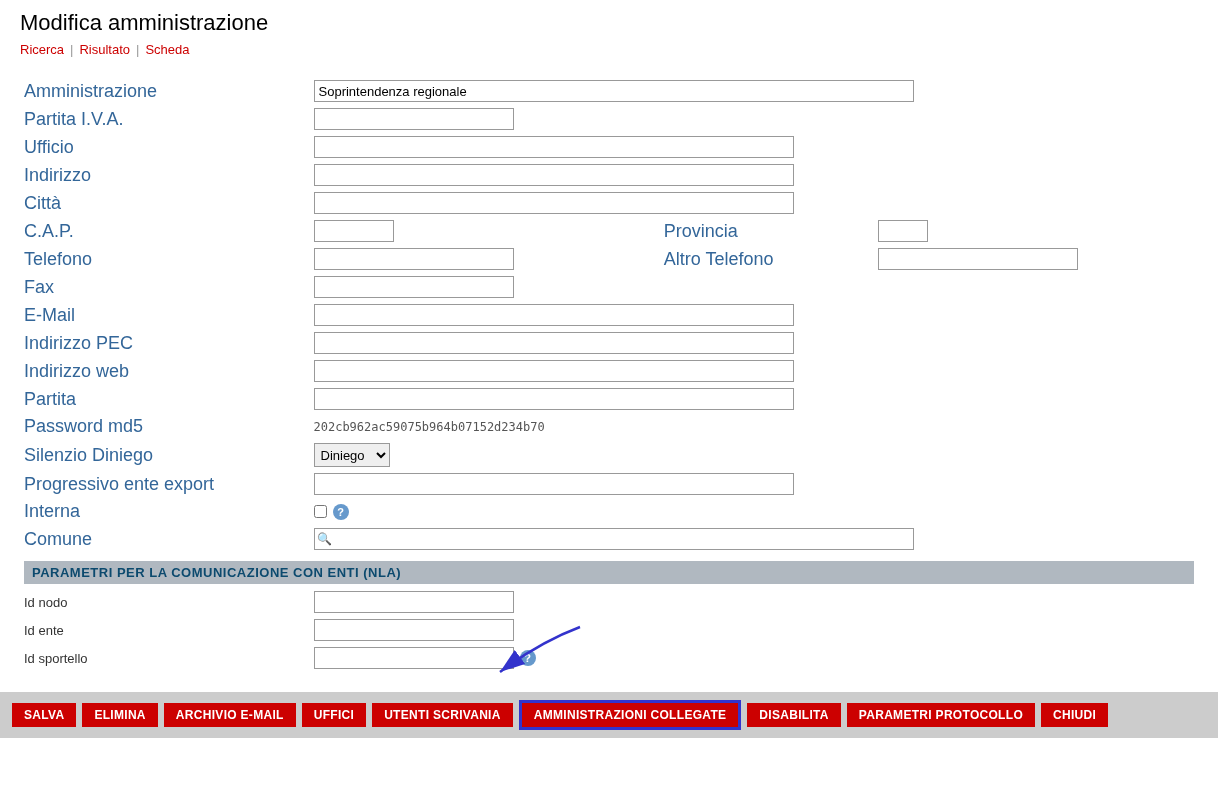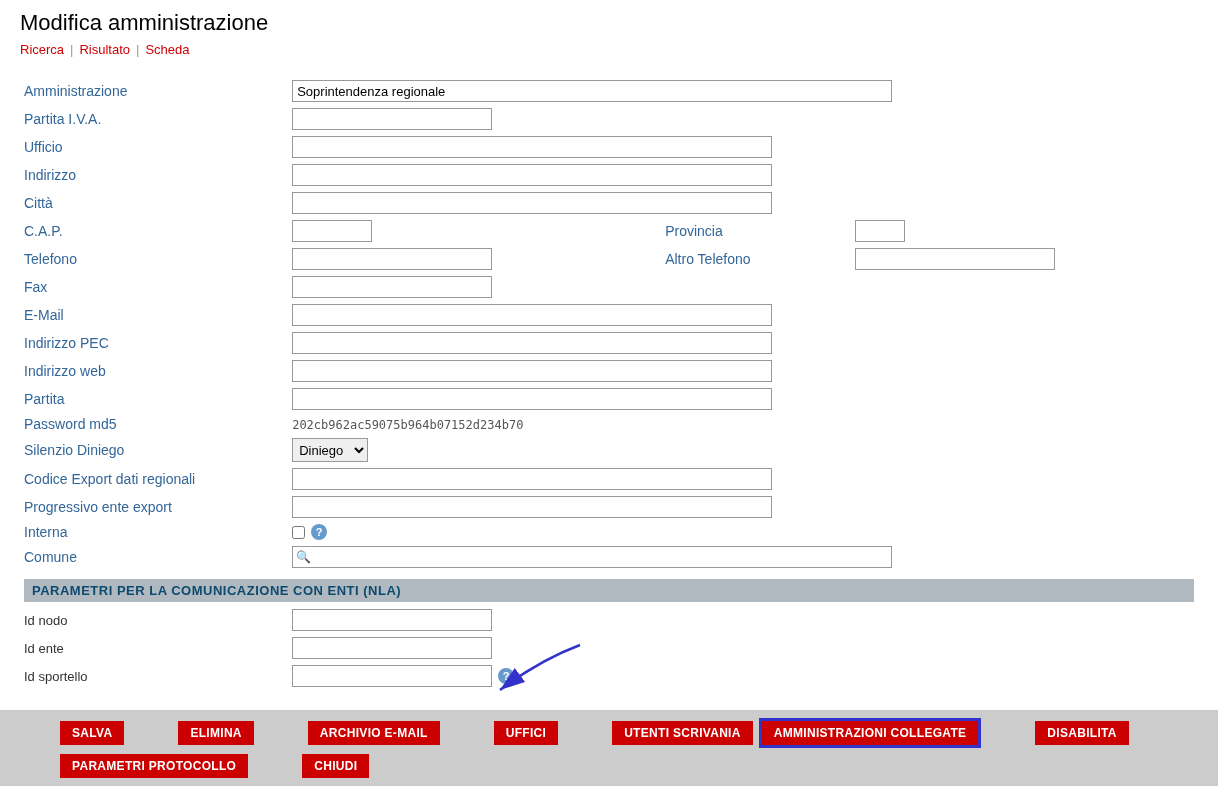--- a/index.html
+++ b/index.html
@@ -9,21 +9,21 @@
     
     .page-title { color: #000000; font-size: 22px; font-weight: normal; margin-bottom: 6px; }
     
     .breadcrumb { display: flex; align-items: flex-start; gap: 0; margin-bottom: 20px; font-size: 13px; }
     .breadcrumb-item { color: #c00; }
     .breadcrumb-item.active { color: #c00; font-weight: normal; }
     .breadcrumb-sep { color: #999; margin: 0 6px; }
     
     .form-table { width: 100%; border-collapse: collapse; }
     .form-table td { padding: 3px 4px; vertical-align: middle; }
-    .field-label { color: #336699; font-size: 14px; white-space: nowrap; padding-right: 10px; min-width: 140px; }
+    .field-label { color: #336699; font-size: 18px; white-space: nowrap; padding-right: 10px; min-width: 140px; }
     .field-label-dark { color: #333; font-size: 13px; white-space: nowrap; padding-right: 10px; min-width: 140px; }
     
     input[type="text"], input[type="password"] {
       border: 1px solid #999;
       padding: 6px 4px;
       font-size: 13px;
       height: 22px;
     }
     
     .input-full { width: 480px; }
@@ -84,21 +84,20 @@
     .btn {
       padding: 5px 12px;
       font-size: 12px;
       font-weight: bold;
       border: none;
       cursor: pointer;
       color: #fff;
       background: #c00;
       text-transform: uppercase;
       letter-spacing: 0.3px;
-      margin-left: 48px;
     }
     
     .btn-highlighted {
       padding: 5px 12px;
       font-size: 12px;
       font-weight: bold;
       border: 3px solid #3333cc;
       cursor: pointer;
       color: #fff;
       background: #c00;
@@ -234,26 +233,20 @@
         <tr>
           <td class="field-label">Silenzio Diniego</td>
           <td colspan="3">
             <select>
               <option>Diniego</option>
               <option>Assenso</option>
             </select>
           </td>
         </tr>
 
-        <tr>
-          <td class="field-label">Codice Export dati regionali</td>
-          <td colspan="3">
-            <input type="text" class="input-full" style="">
-          </td>
-        </tr>
 
         <tr>
           <td class="field-label">Progressivo ente export</td>
           <td colspan="3">
             <input type="text" class="input-full" style="">
           </td>
         </tr>
 
         <tr>
           <td class="field-label">Interna</td>

